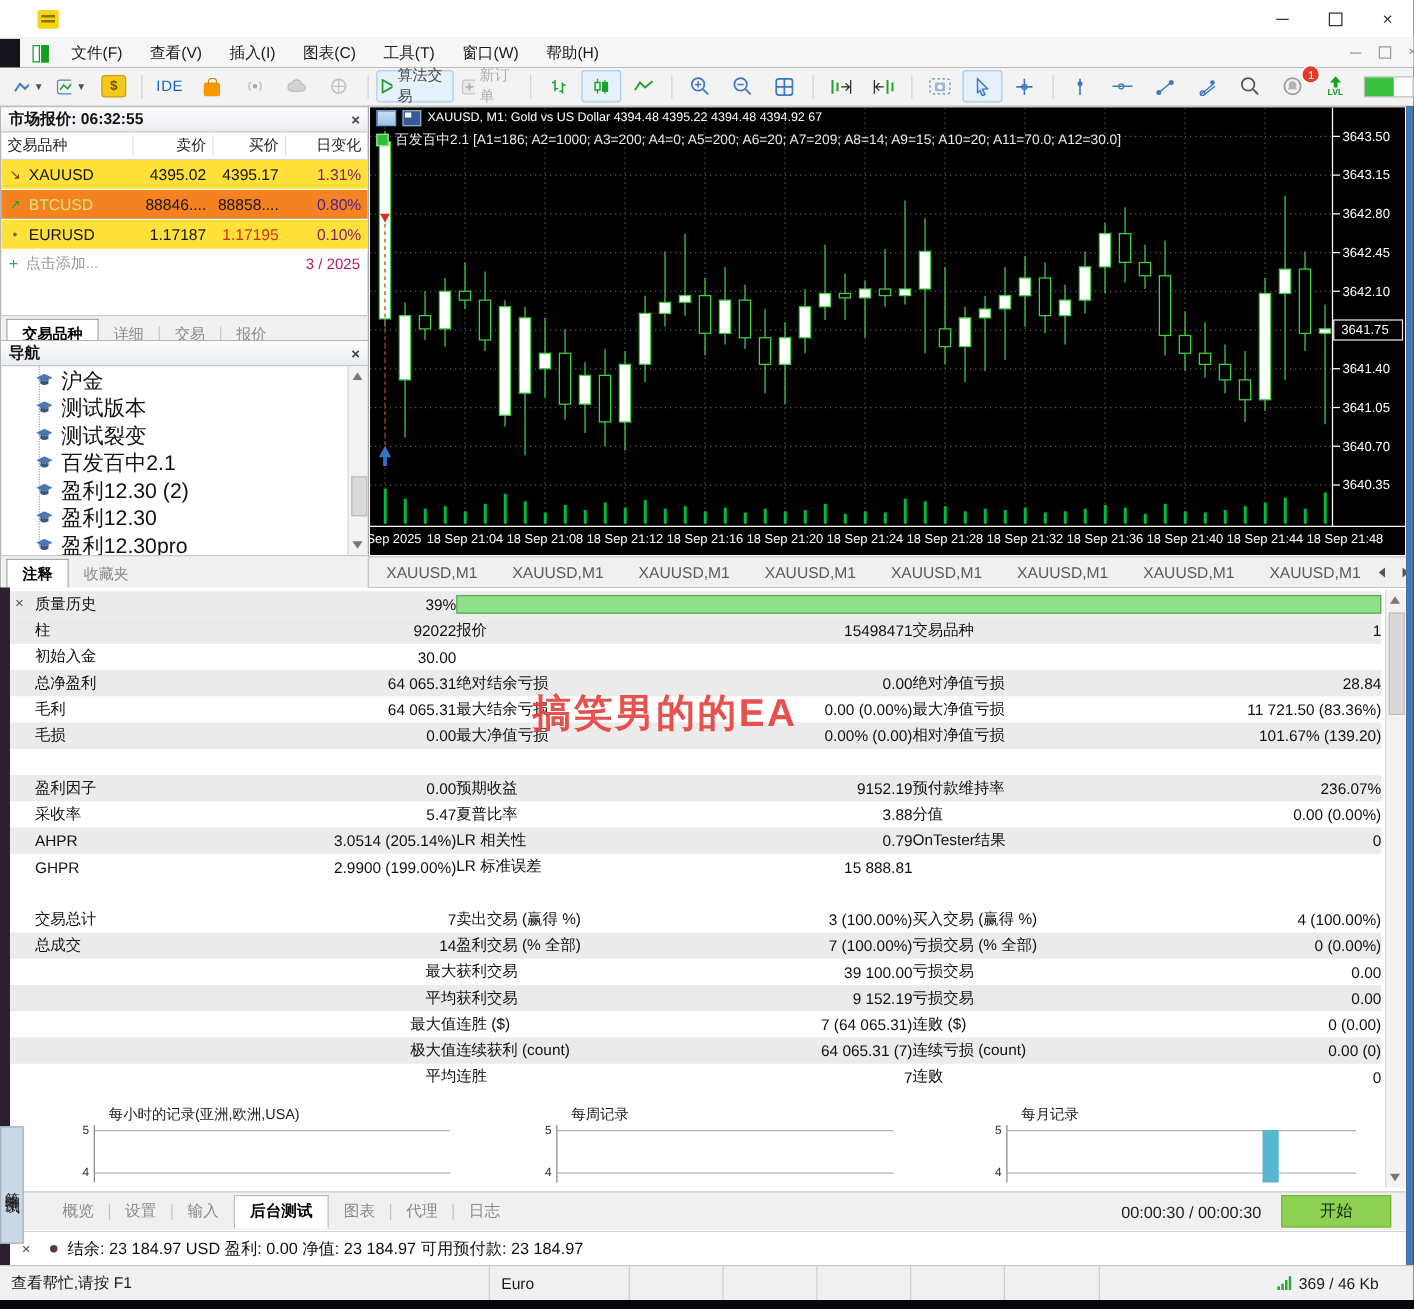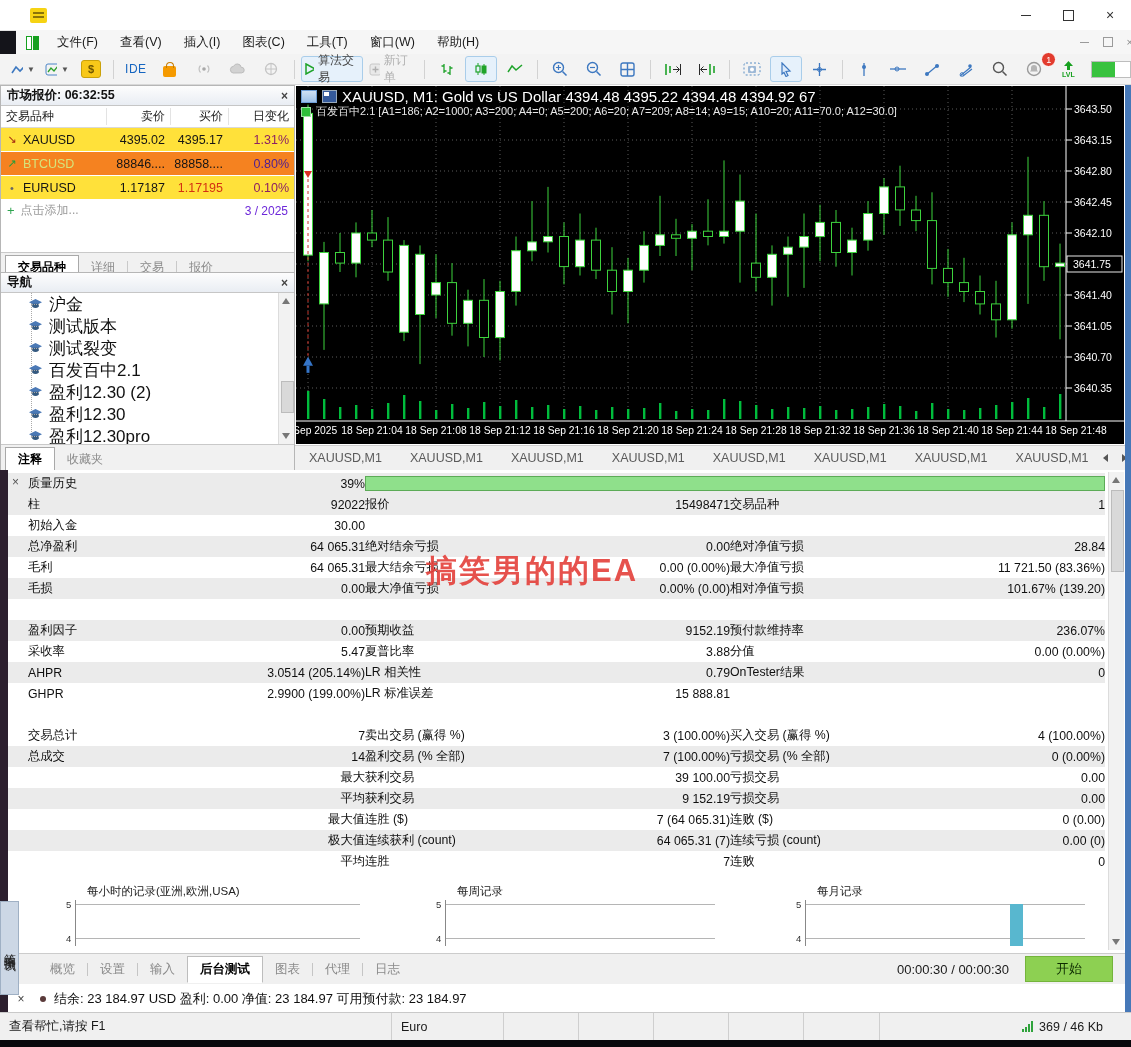--- a/index.html
+++ b/index.html
@@ -46,38 +46,38 @@
   .mw-cols{display:grid;grid-template-columns:105px 64px 58px 1fr;height:21px;align-items:center;font-size:12px;color:#222;border-bottom:1px solid #d9d9d9;}
   .mw-cols span{padding:0 5px;border-left:1px solid #e3e3e3;}
   .mw-cols span:first-child{border-left:none;}
   .mw-cols .r{text-align:right;}
   .mw-row{display:grid;grid-template-columns:22px 83px 64px 58px 1fr;height:23px;align-items:center;font-size:12.5px;border-bottom:1px solid #fff;}
   .mw-row .num{text-align:right;padding-right:5px;}
   .mw-row .sym{font-weight:normal;}
   .mw-row .arrow{text-align:center;font-size:11px;}
   .mw-add{display:flex;align-items:center;height:21px;font-size:12px;color:#999;padding:0 6px;}
   .mw-add .plus{color:#2ea44f;margin-right:6px;font-size:13px;}
-  .mw-add .count{margin-left:auto;color:#6d28d9;}
+  .mw-add .count{margin-left:auto;color:#be185d;}
   .p-tabs{height:26px;display:flex;align-items:flex-end;background:#f1f1f1;border-top:1px solid #c9c9c9;font-size:12px;color:#8a8a8a;padding-left:4px;}
   .p-tab{padding:3px 12px;display:flex;align-items:center;}
   .p-tab.active{background:#fff;color:#000;font-weight:bold;border:1px solid #a9a9a9;border-bottom:1px solid #fff;margin-bottom:-1px;}
   .p-tab-sep{width:1px;height:13px;background:#c9c9c9;margin-bottom:5px;}
   .nav-tree{position:relative;height:151px;overflow:hidden;}
   .nav-tree::before{content:"";position:absolute;left:30px;top:0;bottom:6px;border-left:1px dotted #aaa;}
   .nav-item{height:22px;display:flex;align-items:center;padding-left:28px;font-size:17px;color:#111;position:relative;}
   .nav-item::before{content:"";position:absolute;left:30px;top:11px;width:8px;border-top:1px dotted #aaa;}
   .nav-item .cap{margin-right:7px;display:flex;}
   .vscroll{position:absolute;right:0;top:0;width:15px;background:#f2f2f2;border-left:1px solid #dcdcdc;}
   .sb-arrow{position:absolute;left:3px;width:0;height:0;border-left:4.5px solid transparent;border-right:4.5px solid transparent;}
   .sb-up{top:5px;border-bottom:6px solid #777;}
   .sb-down{bottom:5px;border-top:6px solid #777;}
   .sb-thumb{position:absolute;left:2px;width:11px;background:#d9d9d9;border:1px solid #bcbcbc;}
   
   .chart-wrap{left:295px;top:85px;width:830px;height:360px;background:#000;border:1px solid #fff;box-sizing:border-box;}
-  .chart-head{position:absolute;left:5px;top:2px;display:flex;align-items:center;gap:5px;color:#fff;font-size:15px;white-space:nowrap;}
+  .chart-head{position:absolute;left:5px;top:2px;display:flex;align-items:center;gap:5px;color:#fff;font-size:10px;white-space:nowrap;}
   .chead-ic1{width:14px;height:11px;border:1px solid #6f9fd8;background:linear-gradient(#cfe0f4,#9cc0e8);}
   .chead-ic2{width:13px;height:11px;background:#355a9b;border:1px solid #9ab;position:relative;}
   .chead-ic2::before{content:"";position:absolute;left:1px;top:1px;width:5px;height:4px;background:#fff;}
   .ea-line{position:absolute;left:5px;top:18px;display:flex;align-items:center;gap:5px;color:#e8e8e8;font-size:11px;white-space:nowrap;}
   .ea-dot{width:8px;height:8px;background:#2fbf3a;border:1px solid #9fe0a5;}
   
   .chart-tabs{left:295px;top:445px;width:830px;height:25px;background:#f0f0f0;border-top:1px solid #cfcfcf;display:flex;align-items:center;font-size:12.5px;color:#5a5a5a;box-sizing:border-box;}
   .ctab{padding:0 14px;}
   .ctab-sep{width:1px;height:13px;background:#bfbfbf;}
   .ctab-nav{margin-left:auto;display:flex;gap:14px;margin-right:10px;}

